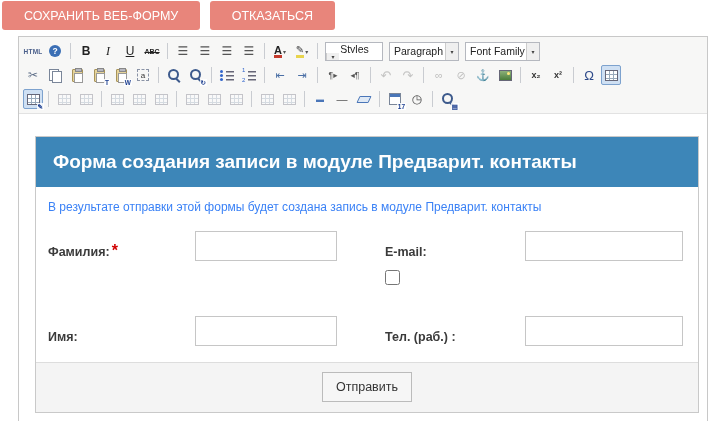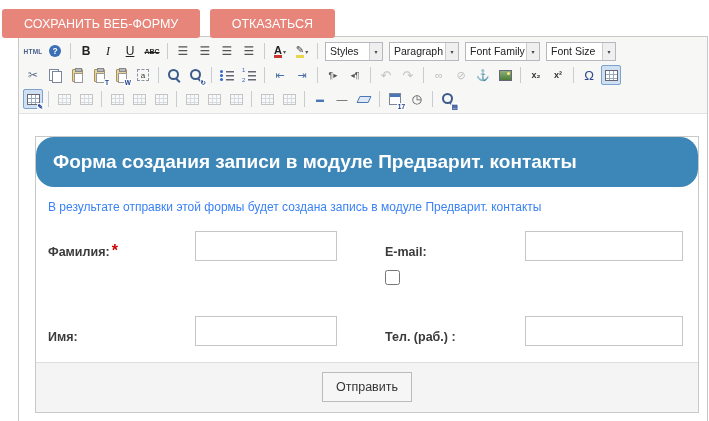--- a/index.html
+++ b/index.html
@@ -1,20 +1,20 @@
 <!DOCTYPE html>
 <html><head>
 <meta charset="utf-8">
 <style>
   * { margin:0; padding:0; box-sizing:border-box; }
   html,body { width:709px; height:421px; background:#fff; overflow:hidden;
     font-family:"Liberation Sans", sans-serif; }
 
   
-  .top-bar { padding:9px 0 0 2px; height:36px; }
+  .top-bar { padding:1px 0 0 2px; height:36px; }
   .act-btn { display:inline-flex; align-items:center; justify-content:center;
     height:29px; padding:0 22px; margin-right:5px; border:none; border-radius:3px;
     background:#e8857b; color:#fff; font-size:12.5px; font-family:inherit; cursor:pointer; }
 
   
   .editor { margin-left:18px; width:690px; height:385px;
     border:1px solid #c8c8c8; background:#fff; }
   .toolbar { background:#f7f7f6; border-bottom:1px solid #e2e2e2; padding:2px 3px; }
   .tb-row { display:flex; align-items:center; height:24px; }
   .tb-btn { position:relative; width:20px; height:20px; margin:0 1px;
@@ -91,21 +91,21 @@
     background-size:4px 4px; background-position:-1px -1px; }
   .ic-cal { width:12px; height:12px; border:1px solid #7a8699; background:#fff; position:relative; }
   .ic-cal::before { content:""; position:absolute; left:0; top:0; right:0; height:3px; background:#4a76b8; }
   .ic-erase { width:12px; height:7px; background:#dfe9f5; border:1px solid #4a76b8;
     transform:skewX(-25deg); border-radius:1px; }
 
   
   .content { background:#fff; height:306px; }
   .form-box { margin:22px 8px 0 16px; border:1px solid #c9c9c9; }
   .form-header { background:#3d86b8; color:#fff; font-size:19px; font-weight:bold;
-    padding:13px 17px; line-height:24px;border-radius:18px; }
+    padding:13px 17px; line-height:24px; }
   .form-body { padding:13px 12px 8px 12px; }
   .form-desc { font-size:12px; color:#3b82f6; margin-bottom:17px; }
   .frow { display:flex; align-items:flex-end; }
   .col-label  { width:147px; padding-top:3px; }
   .col-input  { width:190px; }
   .col-label2 { width:140px; padding-top:3px; }
   .col-input2 { flex:1; }
   .flabel { font-size:12.5px; font-weight:bold; color:#3b3b3b; line-height:17px; }
   .req { color:#d00000; font-weight:bold; margin-left:2px; }
   .txt { height:30px; border:1px solid #c6c6c6; background:#fff; font-family:inherit;
@@ -165,34 +165,30 @@
         <span class="tb-sep"></span>
         <span class="tb-btn">
           <span class="g-fore">A</span>
           <span class="arrow">▾</span>
         </span>
         <span class="tb-btn">
           <span class="g-back">✎</span>
           <span class="arrow">▾</span>
         </span>
         <span class="tb-sep"></span>
-        <span class="tb-select" style="width: 58px;">
+        <span class="tb-select" style="width: 58px; flex-direction: column;">
           <span class="lbl">Styles</span>
           <span class="arr">▾</span>
         </span>
         <span class="tb-select" style="width: 70px;">
           <span class="lbl">Paragraph</span>
           <span class="arr">▾</span>
         </span>
         <span class="tb-select" style="width: 75px;">
           <span class="lbl">Font Family</span>
-          <span class="arr">▾</span>
-        </span>
-        <span class="tb-select" style="width: 70px;">
-          <span class="lbl">Font Size</span>
           <span class="arr">▾</span>
         </span>
       </div>
       <div class="tb-row">
         <span class="tb-btn">
           <span class="g-cut">✂</span>
         </span>
         <span class="tb-btn">
           <span class="ic-copy"></span>
         </span>

